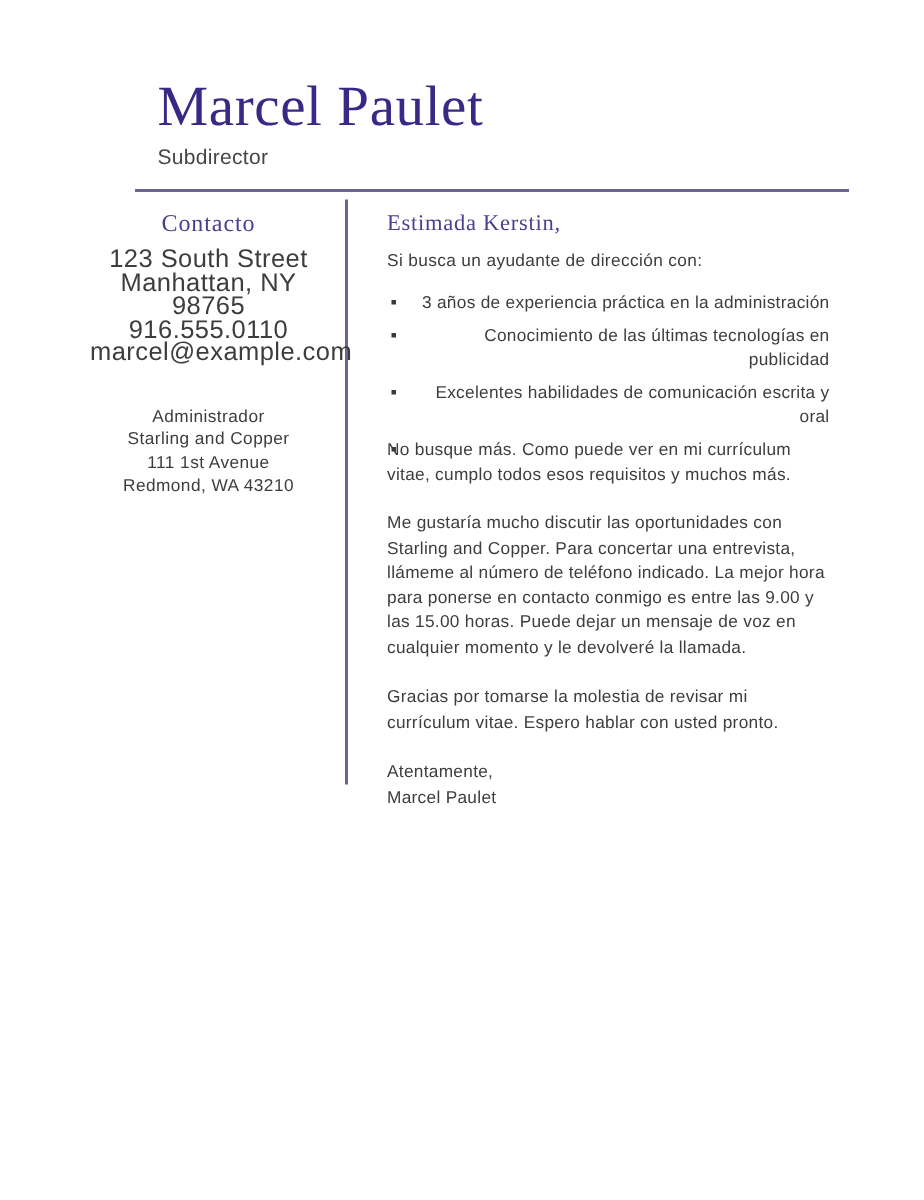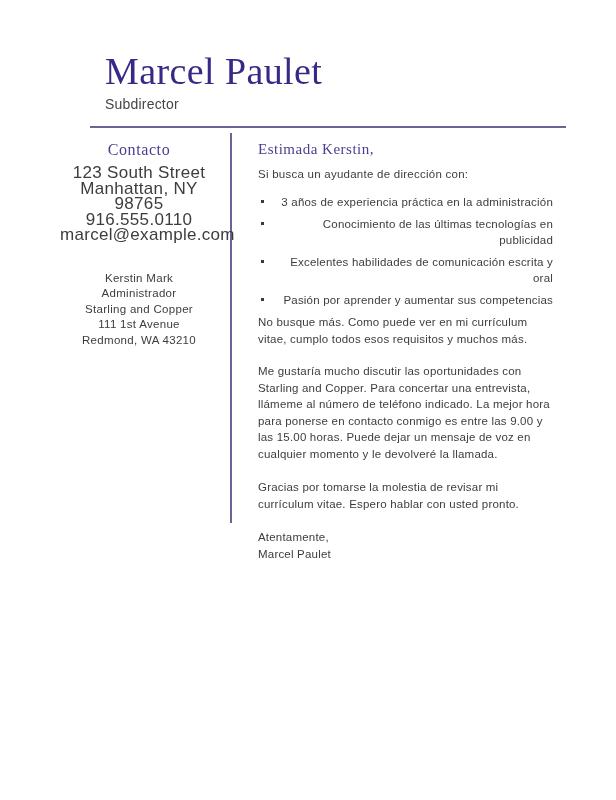--- a/index.html
+++ b/index.html
@@ -189,21 +189,20 @@
 
     <ul class="contact-list">
       <li>123 South Street</li>
       <li>Manhattan, NY 98765</li>
       <li>916.555.0110</li>
       <li>marcel@example.com</li>
     </ul>
 
     <div id="recipient-block">
       <ul class="recipient-list">
-        <li>Kerstin Mark</li>
         <li>Administrador</li>
         <li>Starling and Copper</li>
         <li>111 1st Avenue</li>
         <li>Redmond, WA 43210</li>
       </ul>
     </div>
 
   </div>
 
   <div id="right-column">
@@ -220,21 +219,20 @@
       <li>
         <span class="bullet-marker"></span>
         <span>Conocimiento de las últimas tecnologías en publicidad</span>
       </li>
       <li>
         <span class="bullet-marker"></span>
         <span>Excelentes habilidades de comunicación escrita y oral</span>
       </li>
       <li>
         <span class="bullet-marker"></span>
-        <span>Pasión por aprender y aumentar sus competencias</span>
       </li>
     </ul>
 
     <p class="body-paragraph" id="paragraph-1">No busque más. Como puede ver en mi currículum vitae, cumplo todos esos requisitos y muchos más.</p>
 
     <p class="body-paragraph" id="paragraph-2">Me gustaría mucho discutir las oportunidades con Starling and Copper. Para concertar una entrevista, llámeme al número de teléfono indicado. La mejor hora para ponerse en contacto conmigo es entre las 9.00 y las 15.00 horas. Puede dejar un mensaje de voz en cualquier momento y le devolveré la llamada.</p>
 
     <p class="body-paragraph" id="paragraph-3">Gracias por tomarse la molestia de revisar mi currículum vitae. Espero hablar con usted pronto.</p>
 
     <div id="closing-block">

